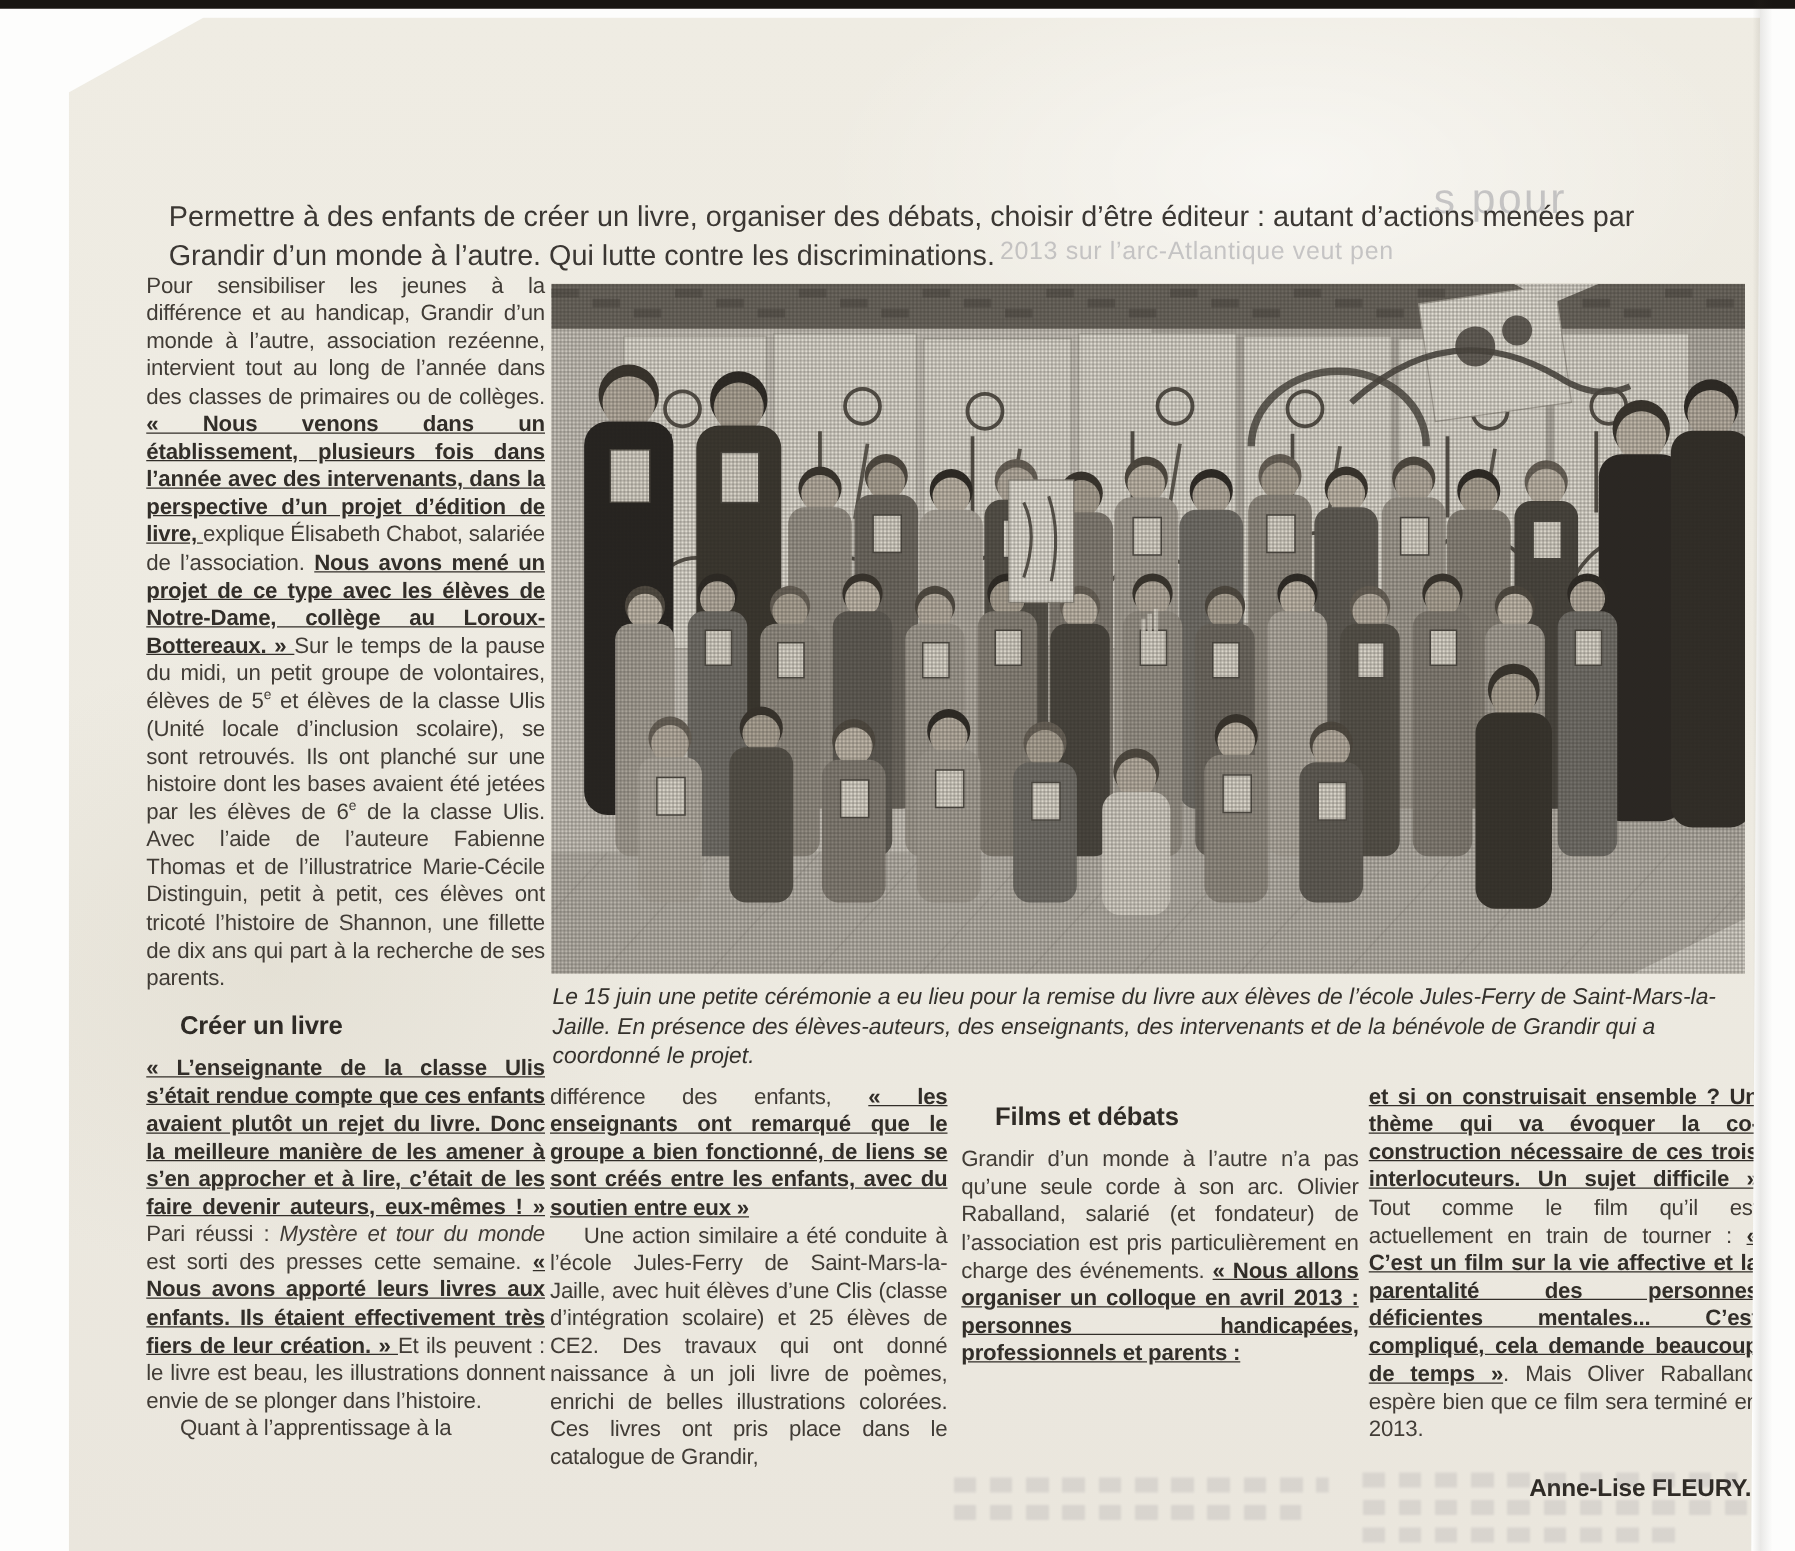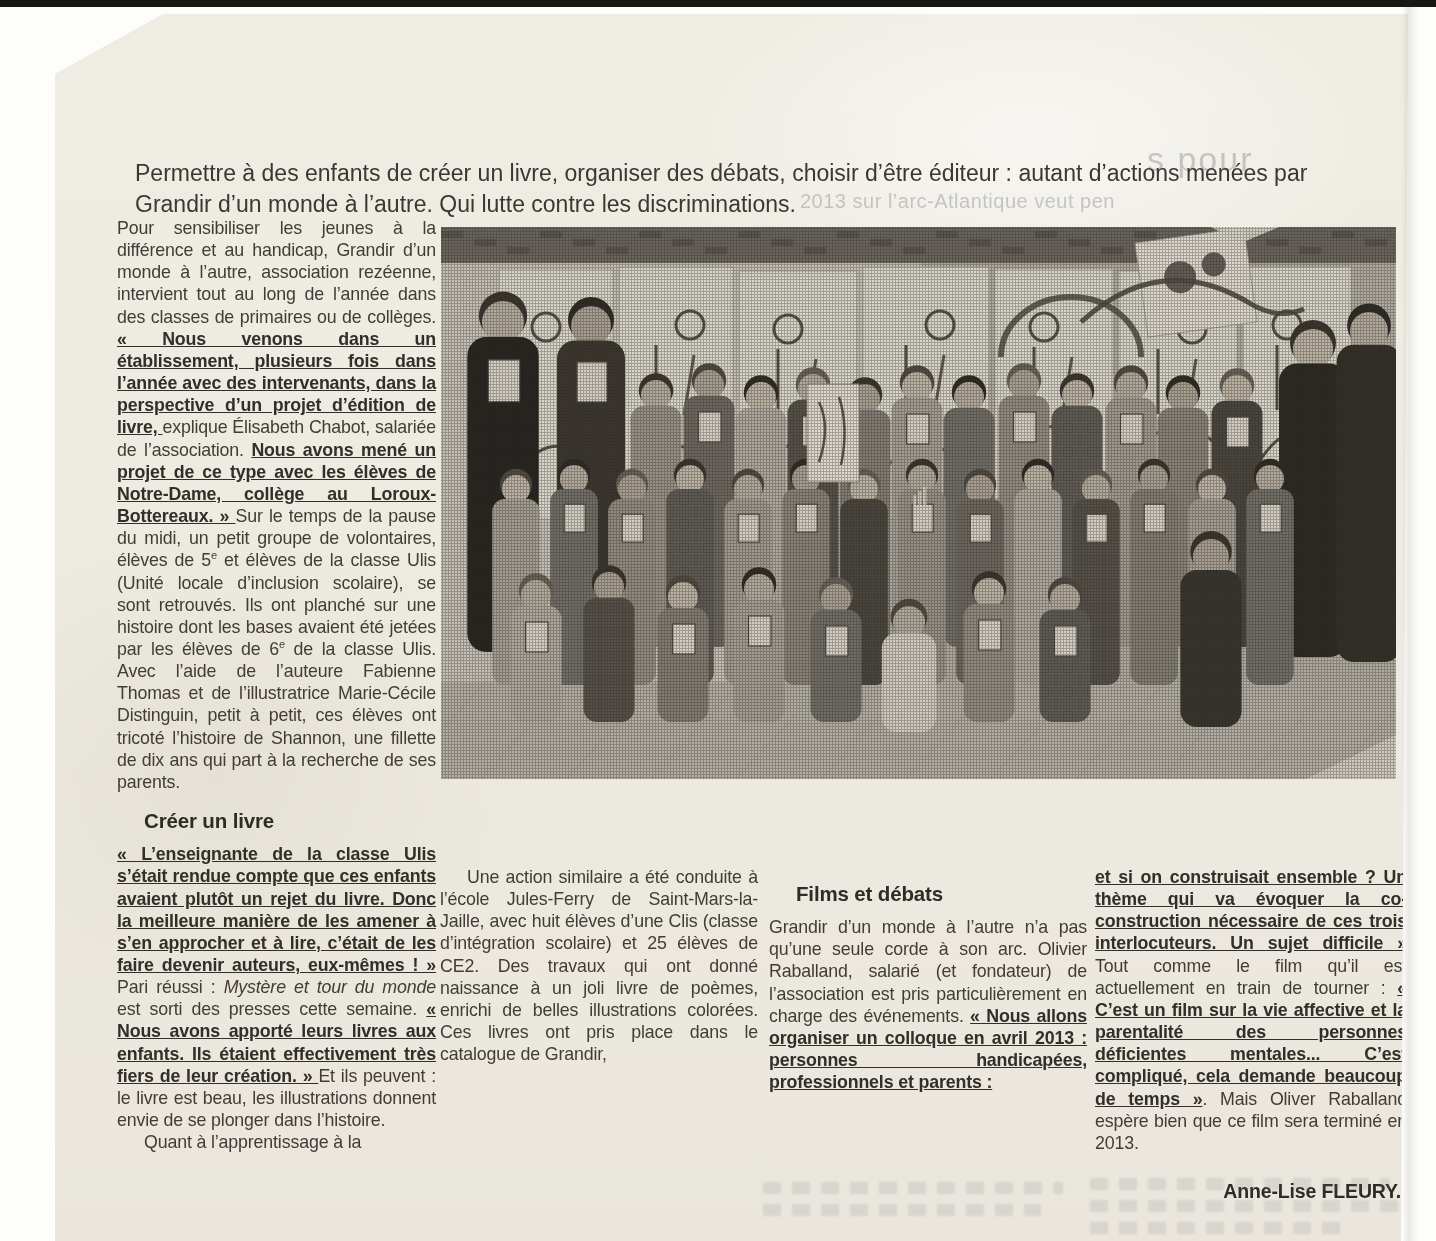--- a/index.html
+++ b/index.html
@@ -291,22 +291,24 @@
           <rect x="613.5" y="399" width="22.5" height="30" fill="#d9d4c9" stroke="#4e4a43" stroke-width="1.2"></rect>
           <circle cx="468" cy="390.2" r="18.4" fill="#514b42"></circle>
           <circle cx="468" cy="395" r="16" fill="#b7aea1"></circle>
           <rect x="440.8" y="406.52" width="54.4" height="98.48000000000002" rx="14.4" fill="#d6d1c7"></rect>
           <polygon points="770,0 838,0 800,16" fill="#dcd8cf" opacity="0.95"></polygon>
           <polygon points="955,552 865,552 955,508" fill="#d7d3ca" opacity="0.9"></polygon>
         </svg>
       <div class="halftone"></div>
     </figure>
 
+    <p class="caption">Le 15 juin une petite cérémonie a eu lieu pour la remise du livre aux élèves de l’école Jules-Ferry de Saint-Mars-la-Jaille. En présence des élèves-auteurs, des enseignants, des intervenants et de la bénévole de Grandir qui a coordonné le projet.</p>
 
     <div class="col col2">
+      <p class="para"><span>différence des enfants, </span><span class="b">« les enseignants ont remarqué que le groupe a bien fonctionné, de liens se sont créés entre les enfants, avec du soutien entre eux »</span></p>
       <p class="para indent"><span>Une action similaire a été conduite à l’école Jules-Ferry de Saint-Mars-la-Jaille, avec huit élèves d’une Clis (classe d’intégration scolaire) et 25 élèves de CE2. Des travaux qui ont donné naissance à un joli livre de poèmes, enrichi de belles illustrations colorées. Ces livres ont pris place dans le catalogue de Grandir,</span></p>
     </div>
 
     <div class="col col3">
       <h2 class="section-heading">Films et débats</h2>
       <p class="para"><span>Grandir d’un monde à l’autre n’a pas qu’une seule corde à son arc. Olivier Raballand, salarié (et fondateur) de l’association est pris particulièrement en charge des événements. </span><span class="b">« Nous allons organiser un colloque en avril 2013 : personnes handicapées, professionnels et parents :</span></p>
     </div>
 
     <div class="col col4">
       <p class="para"><span class="b">et si on construisait ensemble ? Un thème qui va évoquer la co-construction nécessaire de ces trois interlocuteurs. Un sujet difficile » </span><span>Tout comme le film qu’il est actuellement en train de tourner : </span><span class="b">« C’est un film sur la vie affective et la parentalité des personnes déficientes mentales... C’est compliqué, cela demande beaucoup de temps »</span><span>. Mais Oliver Raballand espère bien que ce film sera terminé en 2013.</span></p>

